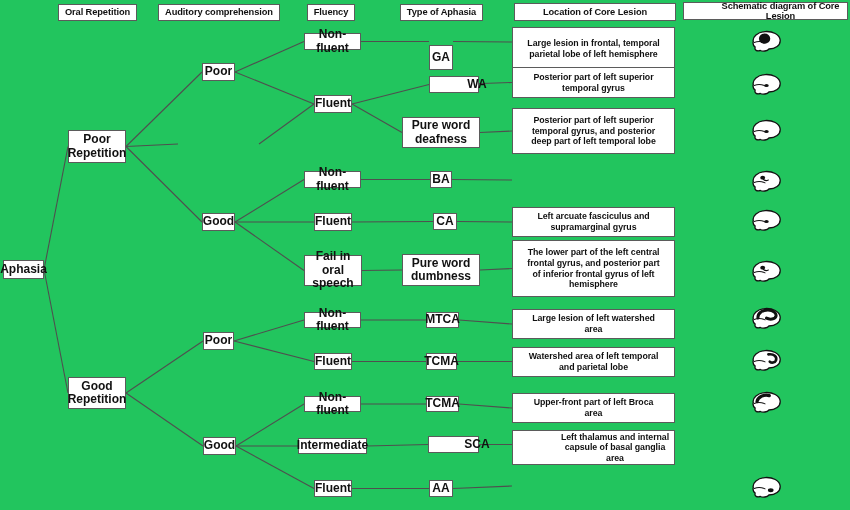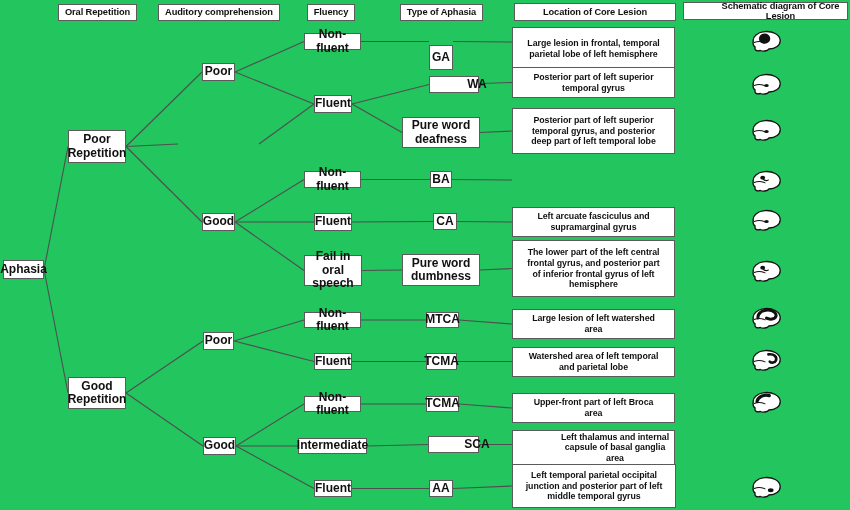--- a/index.html
+++ b/index.html
@@ -132,23 +132,20 @@
     <div class="box node loc" style="left: 512px; top: 207px; width: 163px; height: 30px;">Left arcuate fasciculus and
 supramarginal gyrus</div>
     <div class="box node loc" style="left: 512px; top: 309px; width: 163px; height: 30px; text-align: center;">Large lesion of left watershed
 area</div>
     <div class="box node loc" style="left: 512px; top: 347px; width: 163px; height: 30px;">Watershed area of left temporal
 and parietal lobe</div>
     <div class="box node loc" style="left: 512px; top: 393px; width: 163px; height: 30px;">Upper-front part of left Broca
 area</div>
     <div class="box node loc" style="left: 512px; top: 430px; width: 163px; height: 35px; padding-left: 44px;">Left thalamus and internal
 capsule of basal ganglia area</div>
-    <div class="box node loc" style="left: 512px; top: 464px; width: 164px; height: 44px;">Left temporal parietal occipital
-junction and posterior part of left
-middle temporal gyrus</div>
     <svg class="brain" width="34" height="26" viewBox="0 0 36 26" style="left: 749px; top: 28px;">
       <path d="M 4.5 13.5 C 3.5 8.5 9 3.5 17 3 C 25 2.5 32.5 6 33 12 C 33.5 17.5 28 21.5 21 21.5 C 19.5 23.5 14.5 24.5 12 23 C 8.5 24.5 5.5 22.5 6.5 19.5 C 4.5 18 4 15.5 4.5 13.5 Z" fill="#ffffff" stroke="#111111" stroke-width="1.4"></path>
       <path d="M 5.5 14.5 C 9.5 13 13.5 13.3 17 15" fill="none" stroke="#111111" stroke-width="1.1" stroke-linecap="round"></path>
       <ellipse cx="16.5" cy="10.5" rx="6" ry="5.4" fill="#111111"></ellipse>
     </svg>
     <svg class="brain" width="34" height="26" viewBox="0 0 36 26" style="left: 749px; top: 71px;">
       <path d="M 4.5 13.5 C 3.5 8.5 9 3.5 17 3 C 25 2.5 32.5 6 33 12 C 33.5 17.5 28 21.5 21 21.5 C 19.5 23.5 14.5 24.5 12 23 C 8.5 24.5 5.5 22.5 6.5 19.5 C 4.5 18 4 15.5 4.5 13.5 Z" fill="#ffffff" stroke="#111111" stroke-width="1.4"></path>
       <path d="M 5.5 14.5 C 9.5 13 13.5 13.3 17 15" fill="none" stroke="#111111" stroke-width="1.1" stroke-linecap="round"></path>
       <ellipse cx="18.5" cy="14.6" rx="2.4" ry="1.7" fill="#111111"></ellipse>
     </svg>

